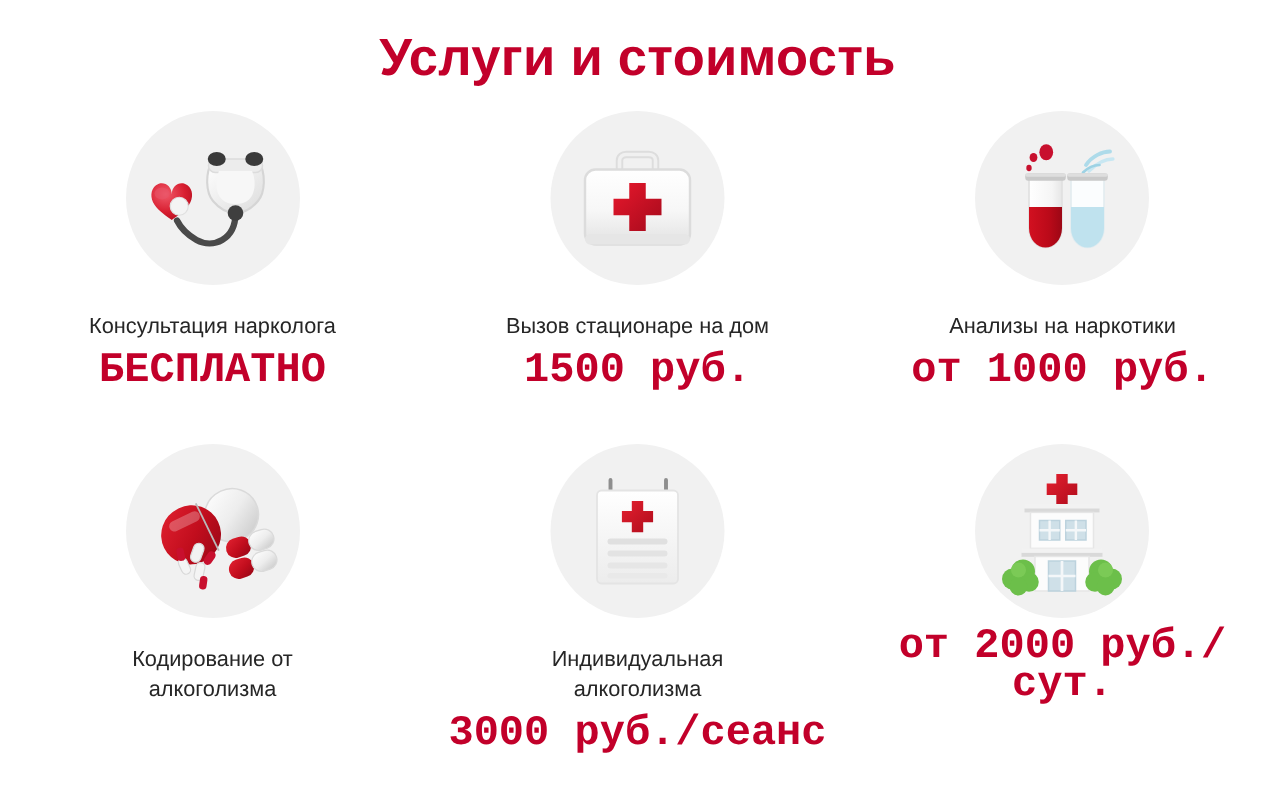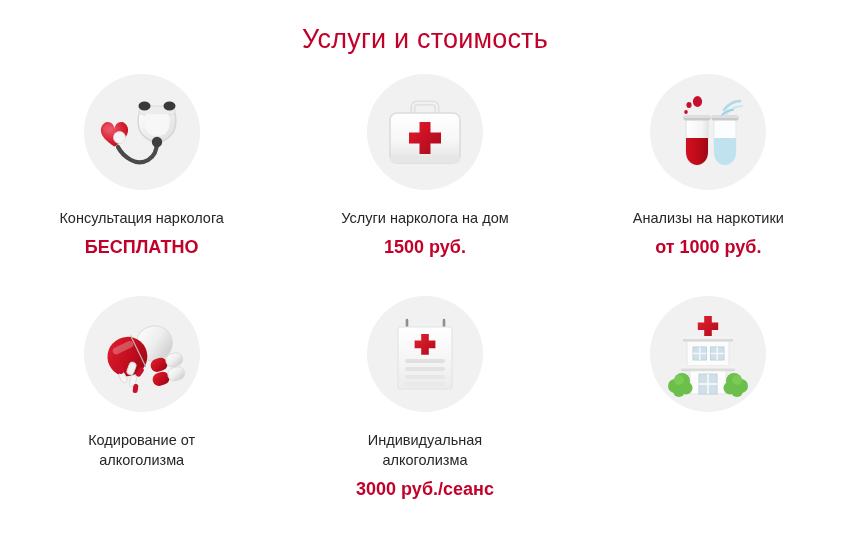--- a/index.html
+++ b/index.html
@@ -16,22 +16,22 @@
   }
   .page {
     width: 850px;
     height: 539px;
     position: relative;
     box-sizing: border-box;
   }
   .page-title {
     text-align: center;
     color: #c2002a;
-    font-size: 27px;
-    font-weight: normal;
+    font-size: 35px;
+    font-weight: bold;
     letter-spacing: 0.2px;
     margin: 0;
     padding-top: 18px;
     line-height: 42px;
     font-family: "Liberation Sans", "DejaVu Sans", sans-serif;
   }
   .grid {
     margin-top: 14px;
     display: grid;
     grid-template-columns: repeat(3, 1fr);
@@ -61,26 +61,26 @@
     margin-top: 18px;
     font-size: 14.5px;
     color: #262626;
     text-align: center;
     line-height: 20px;
     white-space: pre-line;
     font-family: "Liberation Sans", "DejaVu Sans", sans-serif;
   }
   .svc-price {
     margin-top: 7px;
-    font-size: 18px;
+    font-size: 28px;
     font-weight: bold;
     color: #c2002a;
     text-align: center;
     line-height: 25px;
-    font-family: Liberation Sans, sans-serif;
+    font-family: Liberation Mono, monospace;
   }
   .row2 .svc-name { }
 </style>
 </head>
 <body>
 
 <div class="page">
 
   <h1 class="page-title">Услуги и стоимость</h1>
 
@@ -141,21 +141,21 @@
 
           <path d="M46 40 L46 33 C46 30.6, 48 29, 50.4 29 L65.6 29 C68 29, 70 30.6, 70 33 L70 40" fill="none" stroke="#dddddd" stroke-width="5" stroke-linecap="round"></path>
           <path d="M46 40 L46 33 C46 30.6, 48 29, 50.4 29 L65.6 29 C68 29, 70 30.6, 70 33 L70 40" fill="none" stroke="#f0f0f0" stroke-width="2.4" stroke-linecap="round"></path>
 
           <rect x="23" y="39" width="70" height="50" rx="7" fill="url(#caseGrad)" stroke="#dcdcdc" stroke-width="1.6"></rect>
           <rect x="23" y="82" width="70" height="7" rx="3.5" fill="#e6e6e6"></rect>
 
           <path d="M52.5 48 L63.5 48 L63.5 58.5 L74 58.5 L74 69.5 L63.5 69.5 L63.5 80 L52.5 80 L52.5 69.5 L42 69.5 L42 58.5 L52.5 58.5 Z" fill="url(#crossGrad)"></path>
         </svg>
       </div>
-      <div class="svc-name">Услуги нарколога на дом</div>
+      <div class="svc-name">Вызов стационаре на дом</div>
       <div class="svc-price">1500 руб.</div>
     </div>
 
     <div class="service">
       <div class="icon-circle">
         <svg viewBox="0 0 116 116" xmlns="http://www.w3.org/2000/svg">
           <defs>
             <linearGradient id="bloodGrad" x1="0" y1="0" x2="1" y2="0">
               <stop offset="0%" stop-color="#d21020"></stop>
               <stop offset="60%" stop-color="#bb0a19"></stop>
@@ -321,16 +321,17 @@
             <circle cx="84" cy="85" r="8"></circle>
             <circle cx="91" cy="90" r="7"></circle>
             <circle cx="80" cy="92" r="6.5"></circle>
             <circle cx="87" cy="95" r="6"></circle>
           </g>
           <g fill="#7ecb58" opacity="0.85">
             <circle cx="87" cy="84" r="5"></circle>
           </g>
         </svg>
       </div>
+      <div class="svc-price">от 2000 руб./сут.</div>
     </div>
 
   </div>
 </div>
 
 </body></html>

